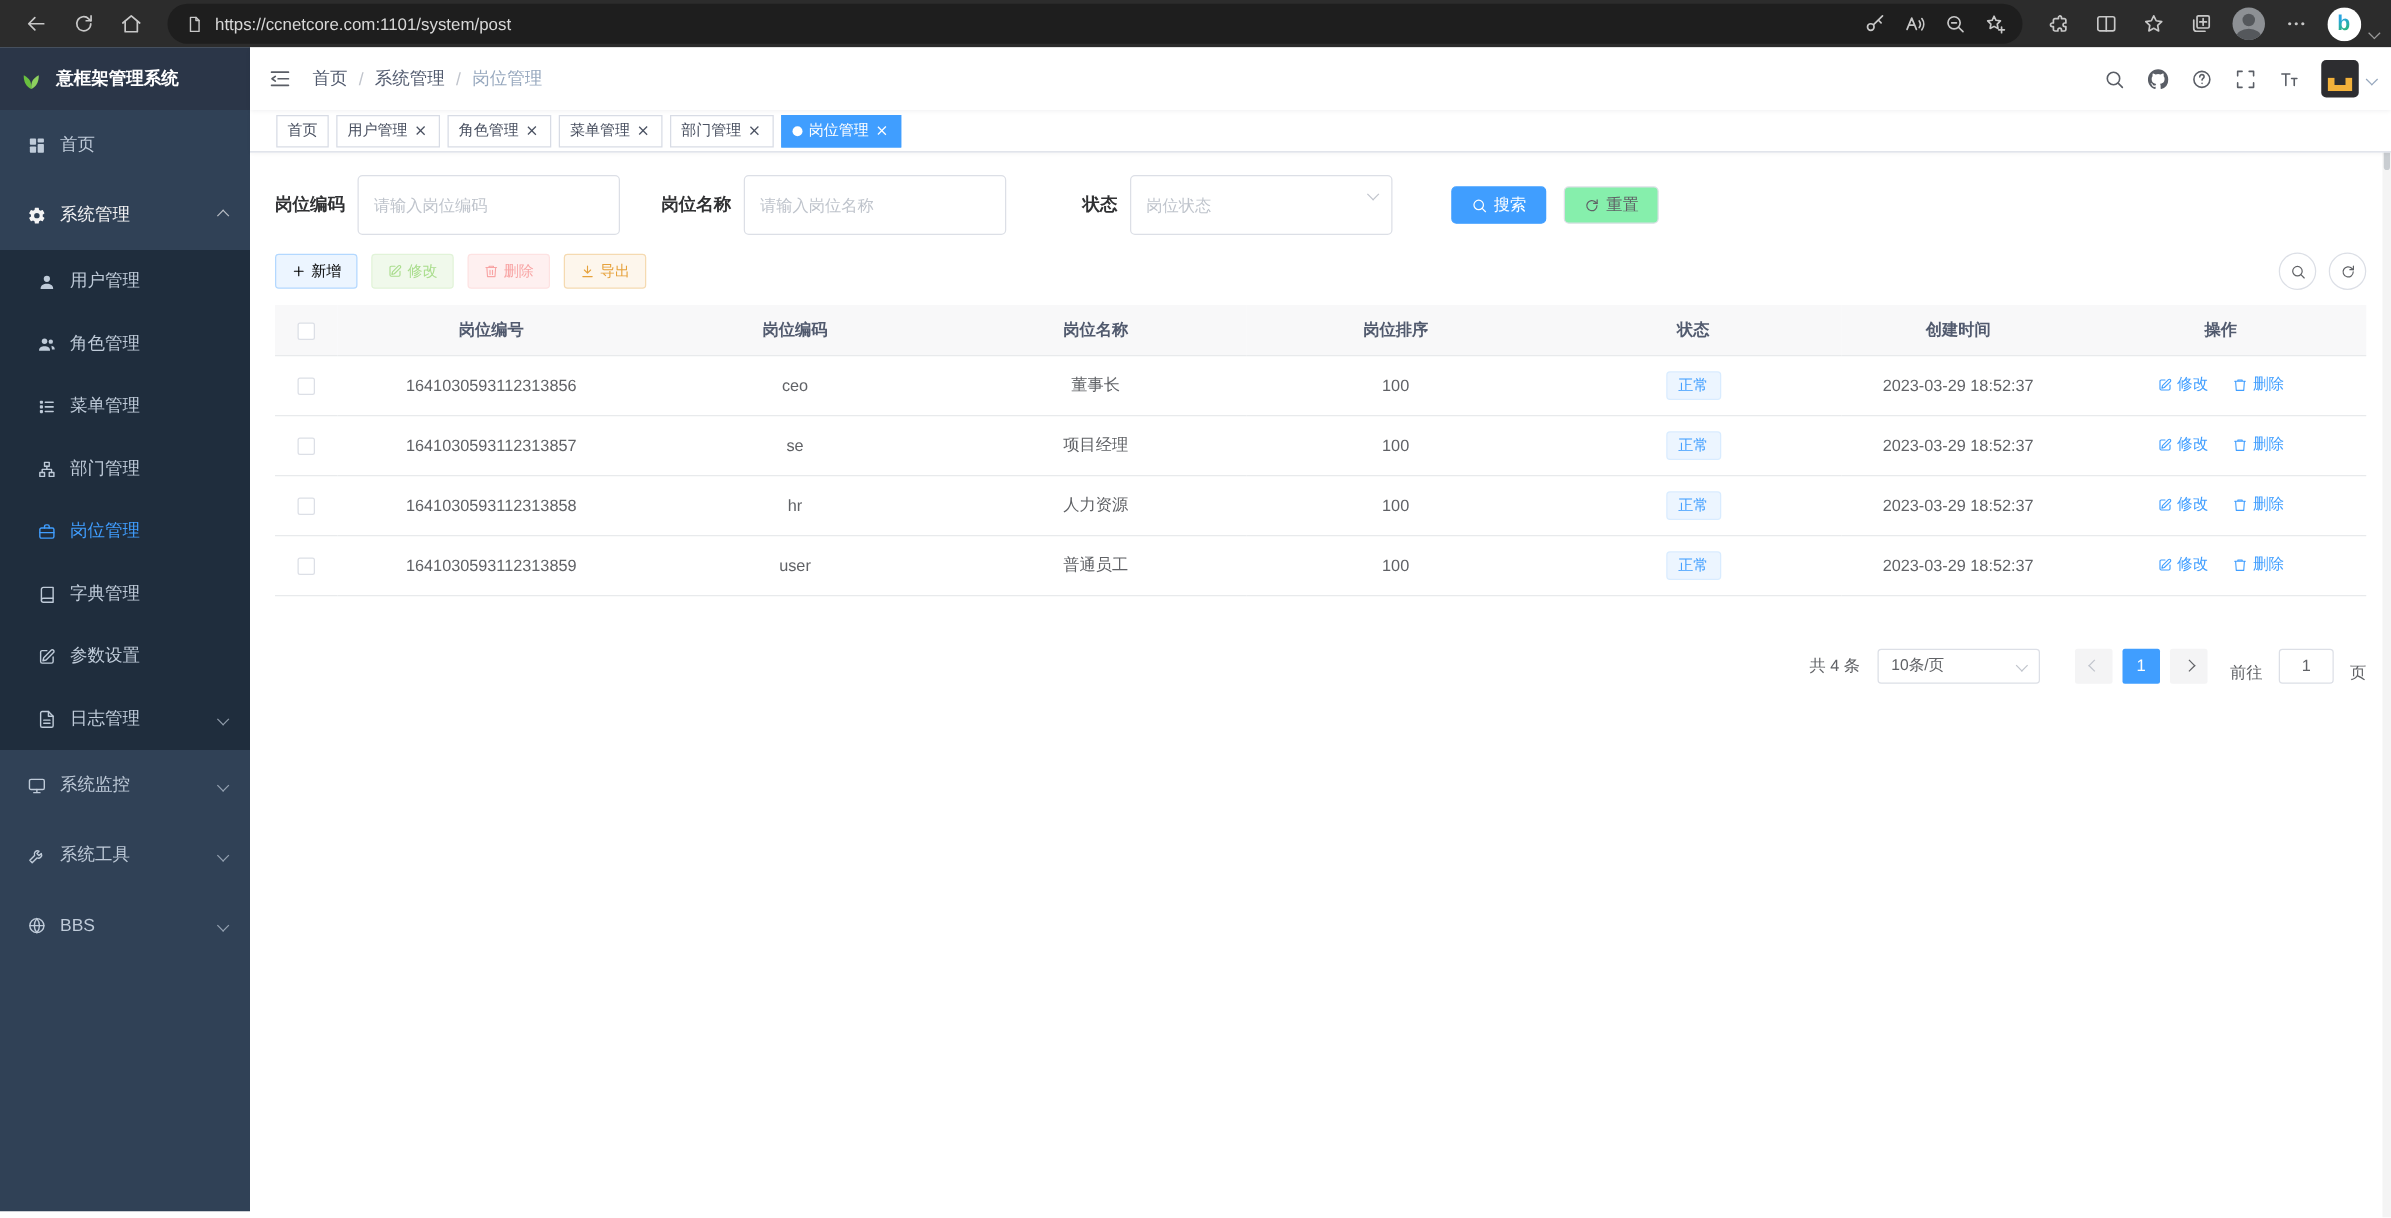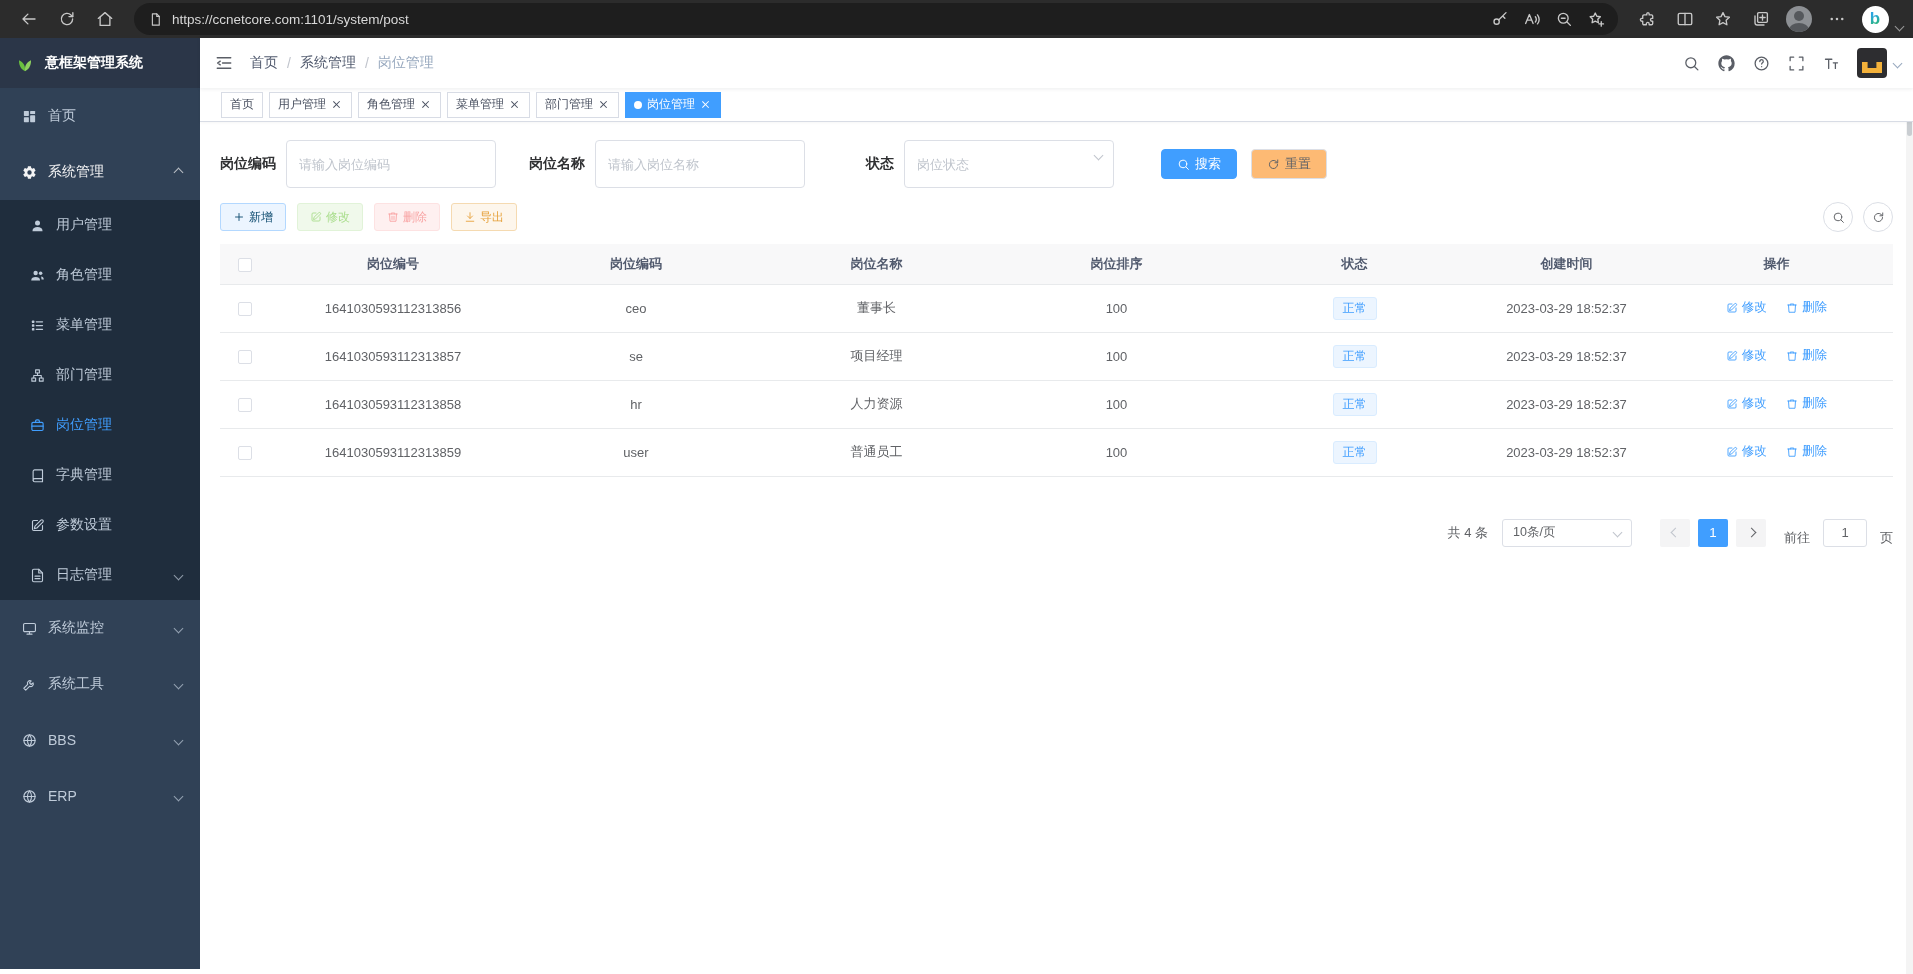--- a/index.html
+++ b/index.html
@@ -73,29 +73,29 @@
 
   .filter { display:flex; align-items:center; font-size:14px; }
   .f-item { display:flex; align-items:center; margin-right:33px; }
   .f-label { font-weight:bold; color:#303133; margin-right:10px; white-space:nowrap; }
   .f-input { width:210px; height:48px; border:1px solid #dcdfe6; border-radius:4px; padding:0 12px; font-size:13px; color:#606266; outline:none; font-family:inherit; }
   .f-input::placeholder { color:#bfc4cc; }
   .f-sel { position:relative; }
   .f-sel .chev { position:absolute; right:12px; top:12px; color:#c0c4cc; }
   .f-status { margin-left:28px; }
 
-  .btn { display:inline-flex; align-items:center; justify-content:center; gap:5px; height:30px; padding:0 15px; border-radius:4px; font-size:13px; border:1px solid #dcdfe6; background:#fdba74; color:#606266; cursor:pointer; font-family:inherit; }
+  .btn { display:inline-flex; align-items:center; justify-content:center; gap:5px; height:30px; padding:0 15px; border-radius:4px; font-size:13px; border:1px solid #dcdfe6; background:#86efac; color:#606266; cursor:pointer; font-family:inherit; }
   .btn svg.i { width:13px; height:13px; }
   .btn-primary { background:#409eff; border-color:#409eff; color:#fff; }
   .btn-search { margin-left:14px; margin-right:14px; }
 
   .btnbar { display:flex; align-items:center; margin:14px 0 12px; }
   .btn-mini { height:28px; padding:0 12px; font-size:12px; border-radius:3px; gap:4px; margin-right:11px; }
   .btn-mini svg.i { width:12px; height:12px; }
-  .bp-primary { background:#ecf5ff; border-color:#b3d8ff; color:#0c4a6e; }
+  .bp-primary { background:#ecf5ff; border-color:#b3d8ff; color:#000000; }
   .bp-success { background:#f0f9eb; border-color:#e1f3d8; color:#a9dd8c; cursor:not-allowed; }
   .bp-danger  { background:#fef0f0; border-color:#fde2e2; color:#f8a4a4; cursor:not-allowed; }
   .bp-warning { background:#fdf6ec; border-color:#f5dab1; color:#e6a23c; }
   .btnbar-right { margin-left:auto; display:flex; gap:10px; }
   .circle-btn { width:30px; height:30px; border-radius:50%; border:1px solid #dcdfe6; background:#fff; color:#606266; display:flex; align-items:center; justify-content:center; cursor:pointer; }
   .circle-btn svg.i { width:13px; height:13px; }
 
   table { width:100%; border-collapse:collapse; font-size:13px; color:#606266; table-layout:fixed; }
   thead th { background:#f8f8f9; color:#515a6e; font-weight:bold; height:40px; border-bottom:1px solid #e8eaec; text-align:center; }
   tbody td { height:48px; border-bottom:1px solid #e8eaec; text-align:center; white-space:nowrap; }
@@ -325,28 +325,20 @@
         </svg>
       <span>系统工具</span>
       <span class="caret chev chev-down"></span>
     </div>
     <div class="m-item">
       <svg class="i" viewBox="0 0 24 24">
           <circle cx="12" cy="12" r="9"></circle>
           <path d="M3 12h18M12 3a14 14 0 0 1 0 18M12 3a14 14 0 0 0 0 18"></path>
         </svg>
       <span>BBS</span>
-      <span class="caret chev chev-down"></span>
-    </div>
-    <div class="m-item">
-      <svg class="i" viewBox="0 0 24 24">
-          <circle cx="12" cy="12" r="9"></circle>
-          <path d="M3 12h18M12 3a14 14 0 0 1 0 18M12 3a14 14 0 0 0 0 18"></path>
-        </svg>
-      <span>ERP</span>
       <span class="caret chev chev-down"></span>
     </div>
   </aside>
 
   <div class="main">
 
     <header class="navbar">
       <button class="hamburger">
         <svg class="i" viewBox="0 0 24 24">
             <path d="M3 5h18M10 12h11M3 19h18"></path>

